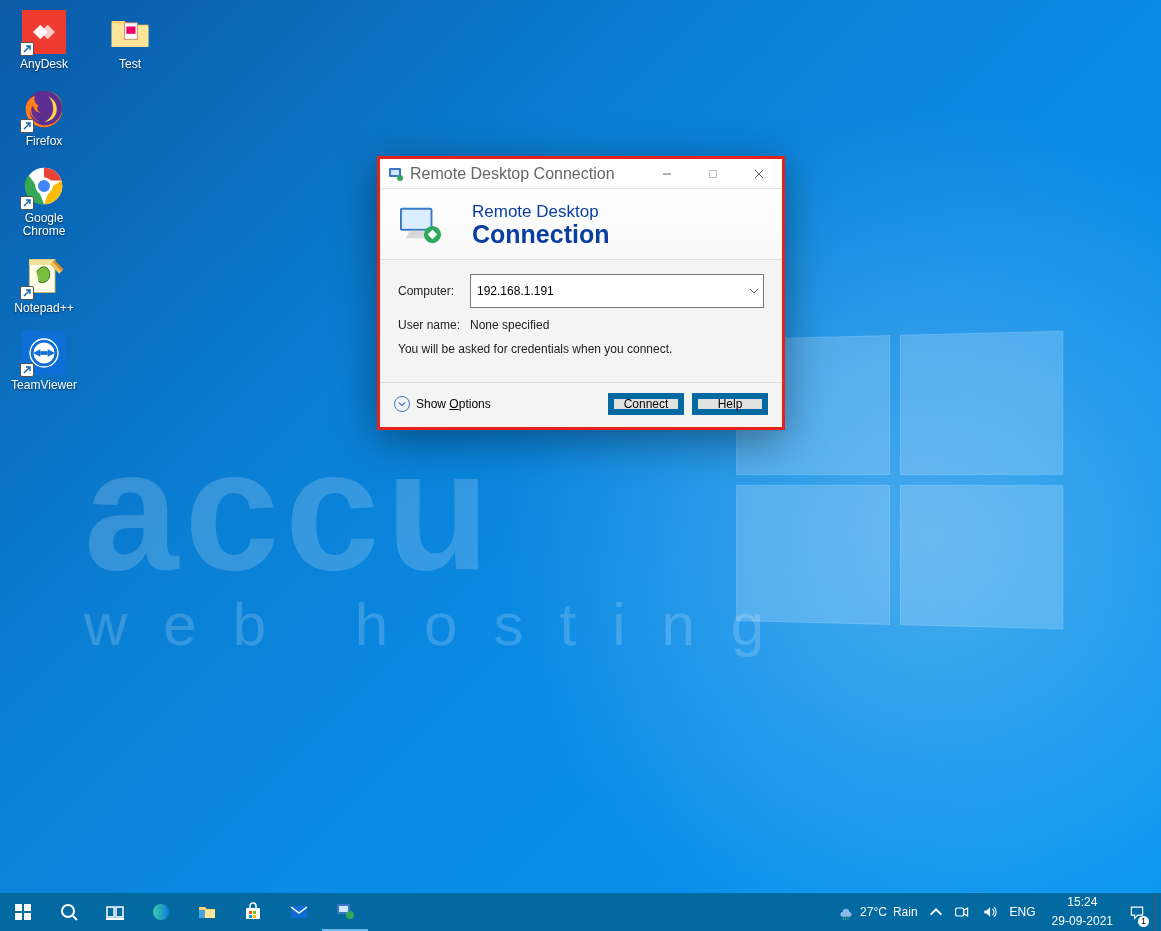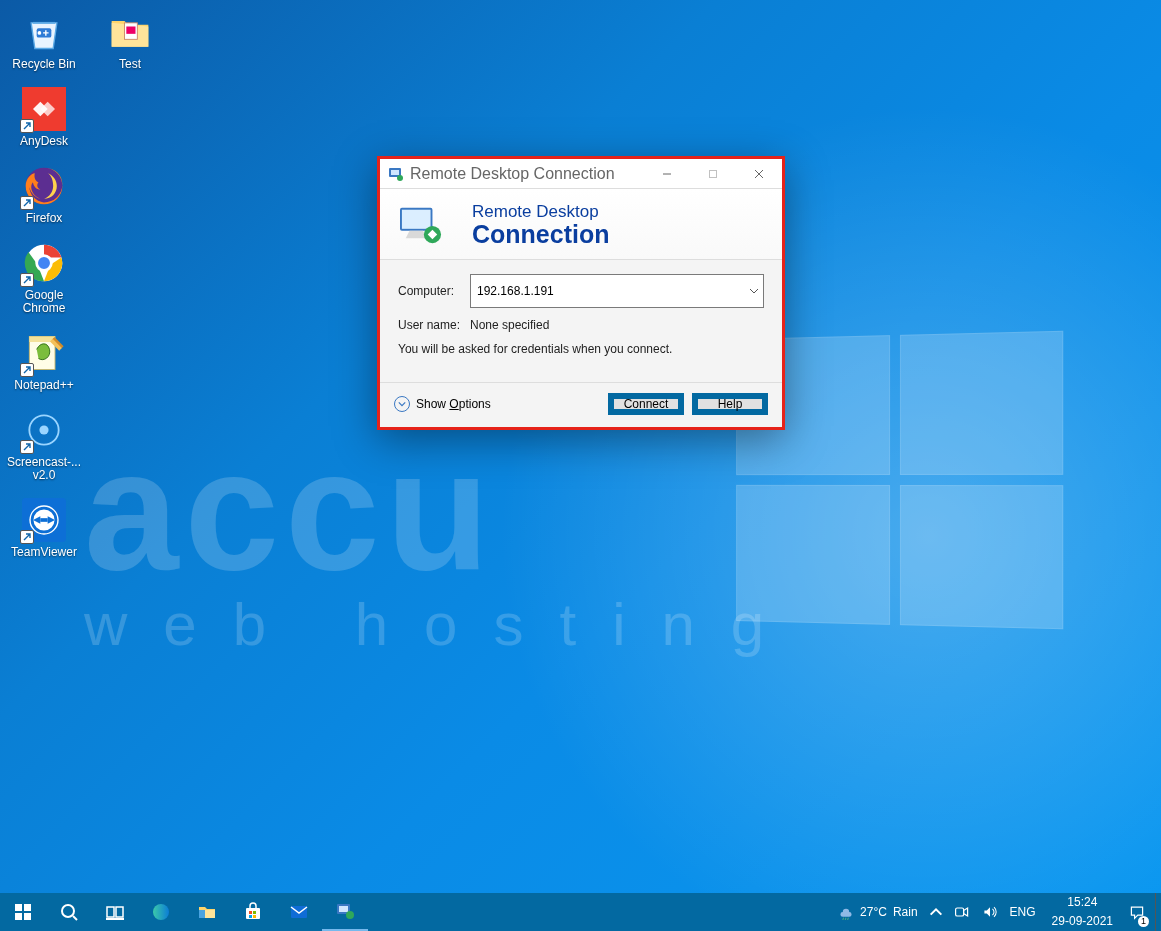--- a/index.html
+++ b/index.html
@@ -159,32 +159,20 @@
       <div></div>
   </div>
 
   <div class="watermark">
     <div class="wm1">accu</div>
     <div class="wm2">web  hosting</div>
   </div>
 
   <div class="icons">
 
-    <div class="dicon">
-      <div class="img" style="position:relative;">
-        <svg viewBox="0 0 48 48" width="44" height="44">
-          <path d="M10 14 L38 14 L34 42 L14 42 Z" fill="#e9f4ff" stroke="#5aa9e6" stroke-width="1.5"></path>
-          <path d="M12 14 L36 14" stroke="#5aa9e6" stroke-width="2"></path>
-          <rect x="16" y="20" width="16" height="10" rx="2" fill="#2e7bd6"></rect>
-          <circle cx="19" cy="25" r="2" fill="#fff"></circle>
-          <path d="M26 22 L26 28 M23 25 L29 25" stroke="#fff" stroke-width="1.5"></path>
-        </svg>
-      </div>
-      <div class="lbl">Recycle Bin</div>
-    </div>
 
     <div class="dicon">
       <div class="img" style="position:relative;">
         <svg viewBox="0 0 48 48" width="44" height="44">
           <rect width="48" height="48" fill="#ef3b2f"></rect>
           <path d="M12 24 L20 16 L28 24 L20 32 Z" fill="#fff" opacity=".95"></path>
           <path d="M20 24 L28 16 L36 24 L28 32 Z" fill="#fff" opacity=".75"></path>
         </svg>
         <div class="shortcut-arrow">
           <svg viewBox="0 0 10 10">
@@ -244,35 +232,20 @@
         </svg>
         <div class="shortcut-arrow">
           <svg viewBox="0 0 10 10">
               <path d="M2 8 L8 2 M4 2 H8 V6" fill="none" stroke="#16a" stroke-width="1.4"></path>
             </svg>
         </div>
       </div>
       <div class="lbl">Notepad++</div>
     </div>
 
-    <div class="dicon">
-      <div class="img" style="position:relative;">
-        <svg viewBox="0 0 48 48" width="44" height="44">
-          <circle cx="24" cy="24" r="16" fill="none" stroke="#9ad5ff" stroke-width="2"></circle>
-          <circle cx="24" cy="24" r="5" fill="#9ad5ff"></circle>
-        </svg>
-        <div class="shortcut-arrow">
-          <svg viewBox="0 0 10 10">
-              <path d="M2 8 L8 2 M4 2 H8 V6" fill="none" stroke="#16a" stroke-width="1.4"></path>
-            </svg>
-        </div>
-      </div>
-      <div class="lbl" style="white-space:pre">Screencast-...
-v2.0</div>
-    </div>
 
     <div class="dicon">
       <div class="img" style="position:relative;">
         <svg viewBox="0 0 48 48" width="44" height="44">
           <rect width="48" height="48" rx="4" fill="#0d6fd6"></rect>
           <circle cx="24" cy="24" r="16" fill="#fff"></circle>
           <circle cx="24" cy="24" r="13" fill="none" stroke="#0d6fd6" stroke-width="3"></circle>
           <path d="M12 24 L20 20 L20 28 Z M36 24 L28 20 L28 28 Z" fill="#0d6fd6"></path>
           <rect x="20" y="22" width="8" height="4" fill="#0d6fd6"></rect>
         </svg>

